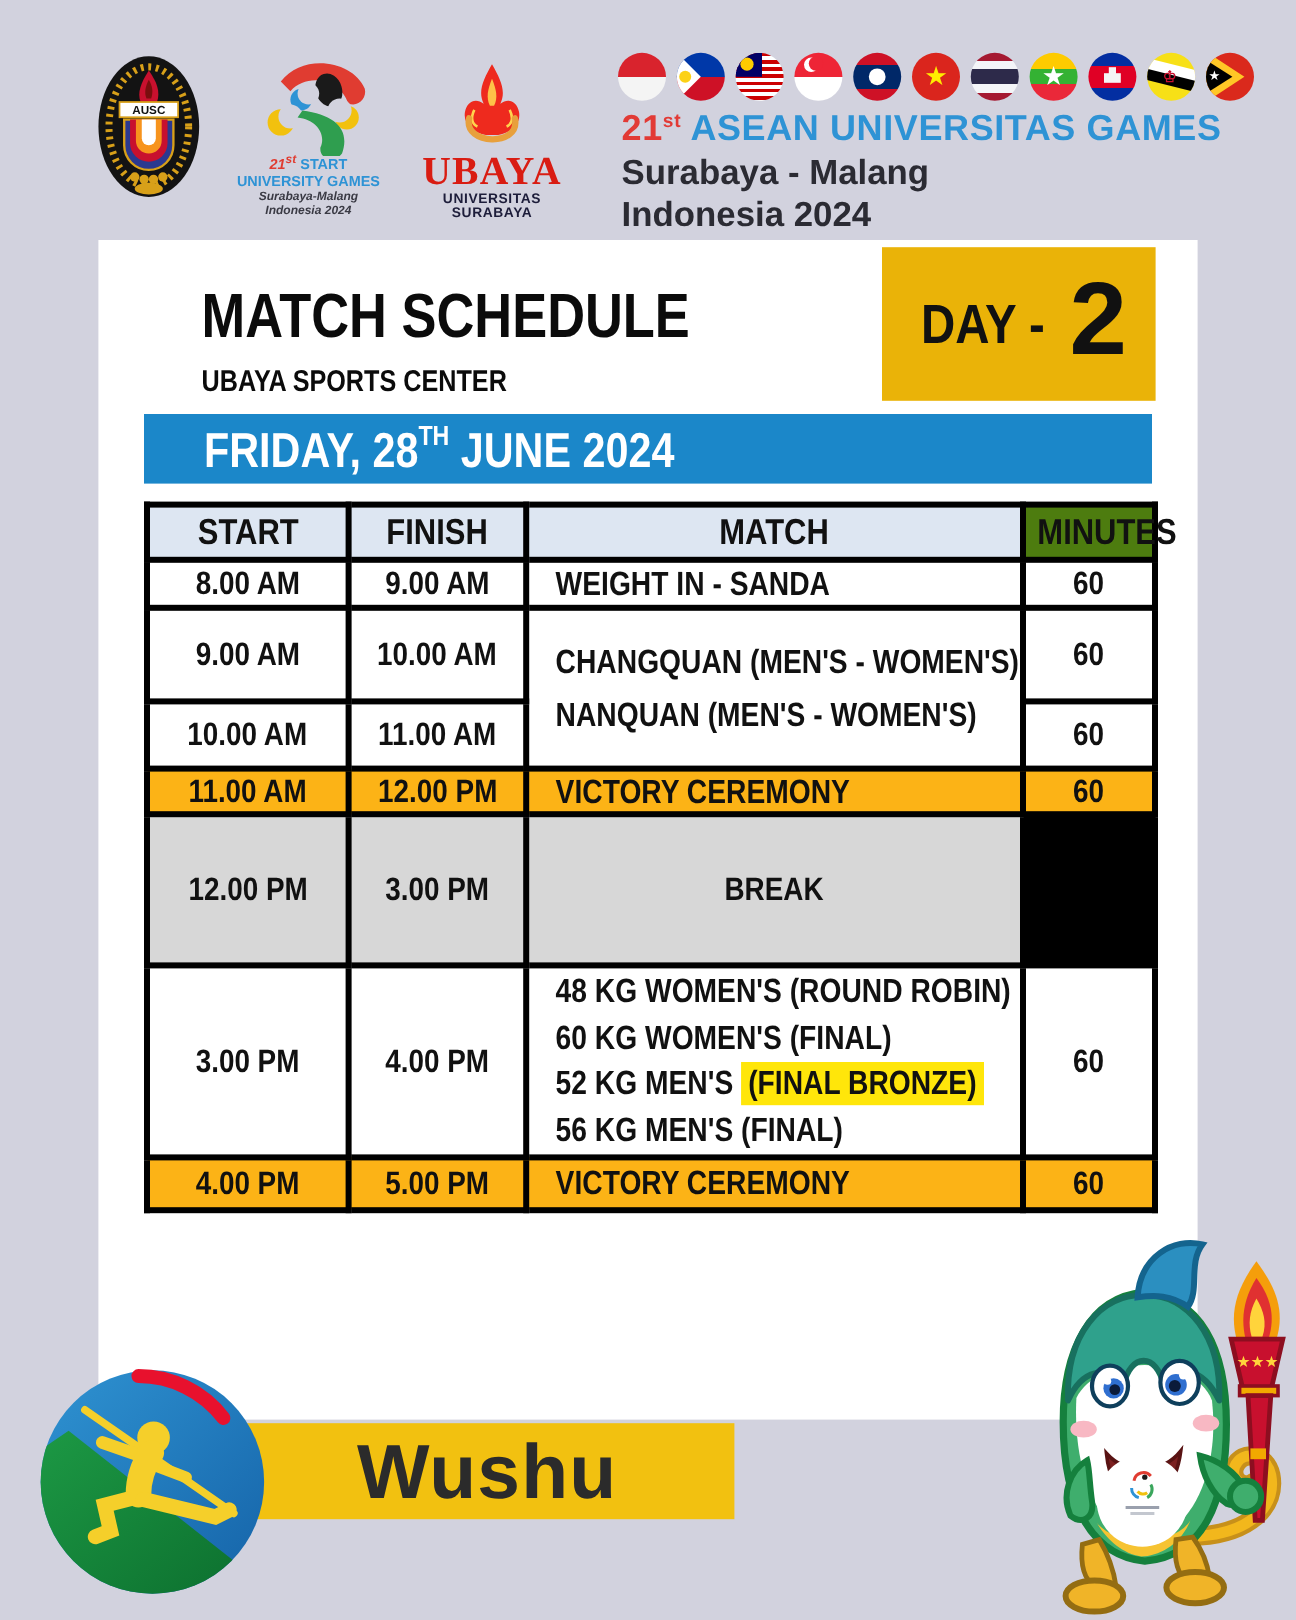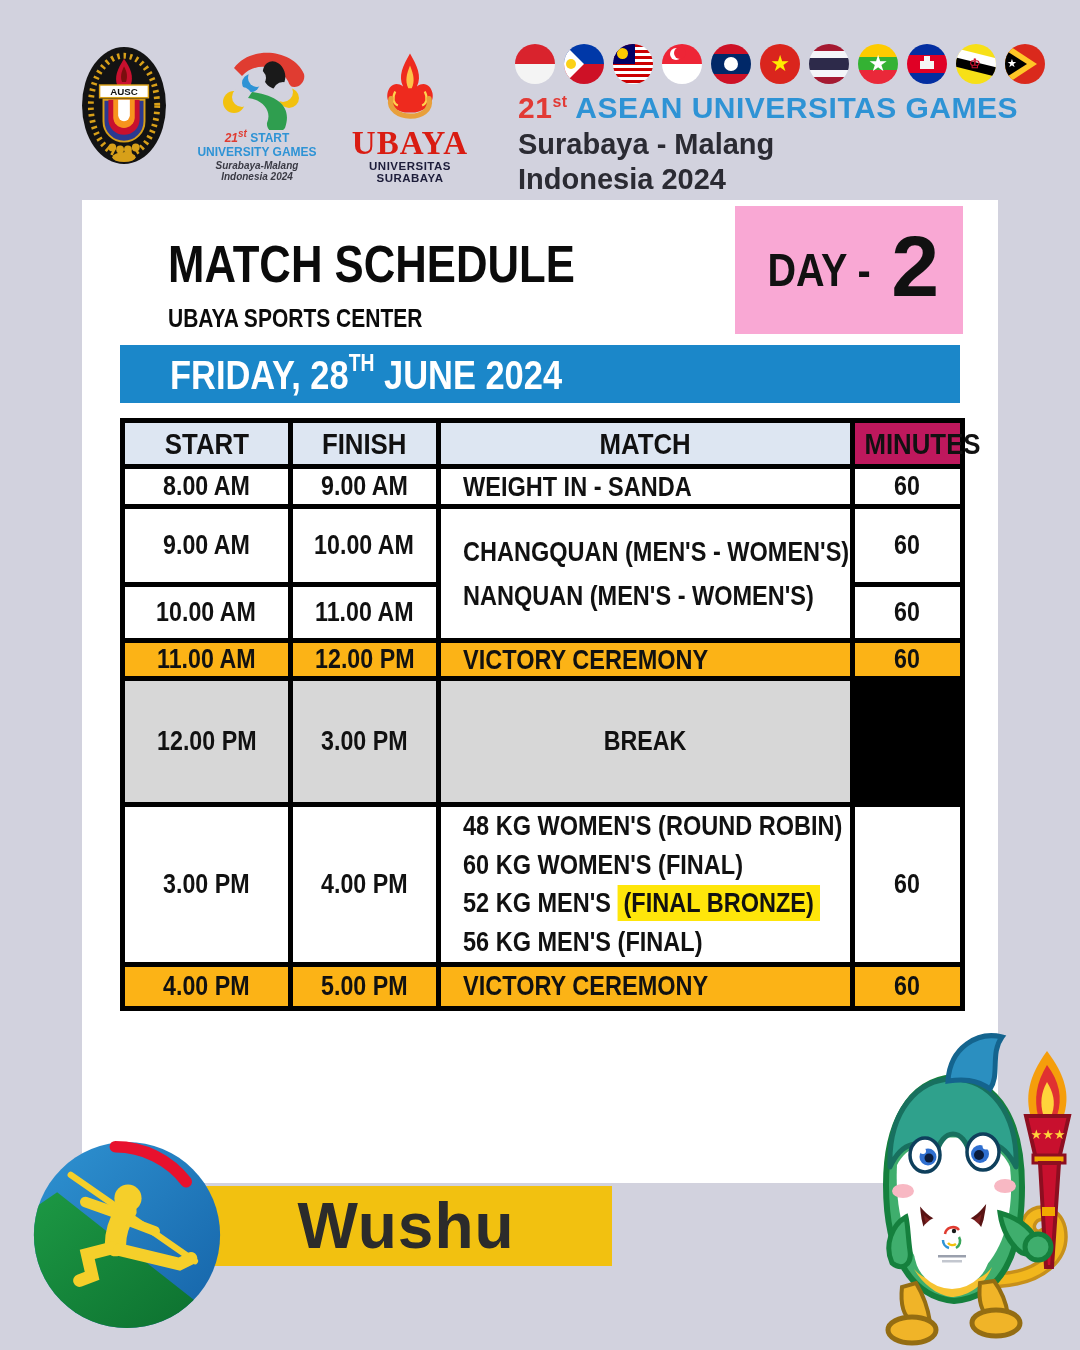--- a/index.html
+++ b/index.html
@@ -184,42 +184,42 @@
   <div class="event-text">
     <div class="event-l1"><span class="num"><span>21</span><sup>st</sup></span><span> ASEAN UNIVERSITAS GAMES</span></div>
     <div class="event-l2">Surabaya - Malang</div>
     <div class="event-l2">Indonesia 2024</div>
   </div>
 
   <div class="card">
     <div class="card-title"><span class="cxl">MATCH SCHEDULE</span></div>
     <div class="card-venue"><span class="cxl">UBAYA SPORTS CENTER</span></div>
 
-    <div class="day-badge" style="background:#f9a8d4">
+    <div class="day-badge" style="background:#eab308">
       <span class="lbl"><span class="cx">DAY -</span></span>
       <span class="num">2</span>
     </div>
 
     <div class="date-banner" style="background:#1b87c9">
       <span class="txt cxl"><span>FRIDAY, 28</span><sup>TH</sup><span> JUNE 2024</span></span>
     </div>
 
     <table class="sched">
       <colgroup>
           <col style="width:168px">
           <col style="width:148px">
           <col style="width:414px">
           <col style="width:110px">
         </colgroup>
       <tbody>
           <tr>
         <th style="background:#dde6f2"><span class="cx">START</span></th>
         <th style="background:#dde6f2"><span class="cx">FINISH</span></th>
         <th style="background:#dde6f2"><span class="cx">MATCH</span></th>
-        <th style="background:#be185d"><span class="cx">MINUTES</span></th>
+        <th style="background:#4d7c0f"><span class="cx">MINUTES</span></th>
       </tr>
       <tr class="r1">
         <td><span class="cx">8.00 AM</span></td>
         <td><span class="cx">9.00 AM</span></td>
         <td class="match"><span class="cxl">WEIGHT IN - SANDA</span></td>
         <td><span class="cx">60</span></td>
       </tr>
       <tr class="r2">
         <td><span class="cx">9.00 AM</span></td>
         <td><span class="cx">10.00 AM</span></td>

